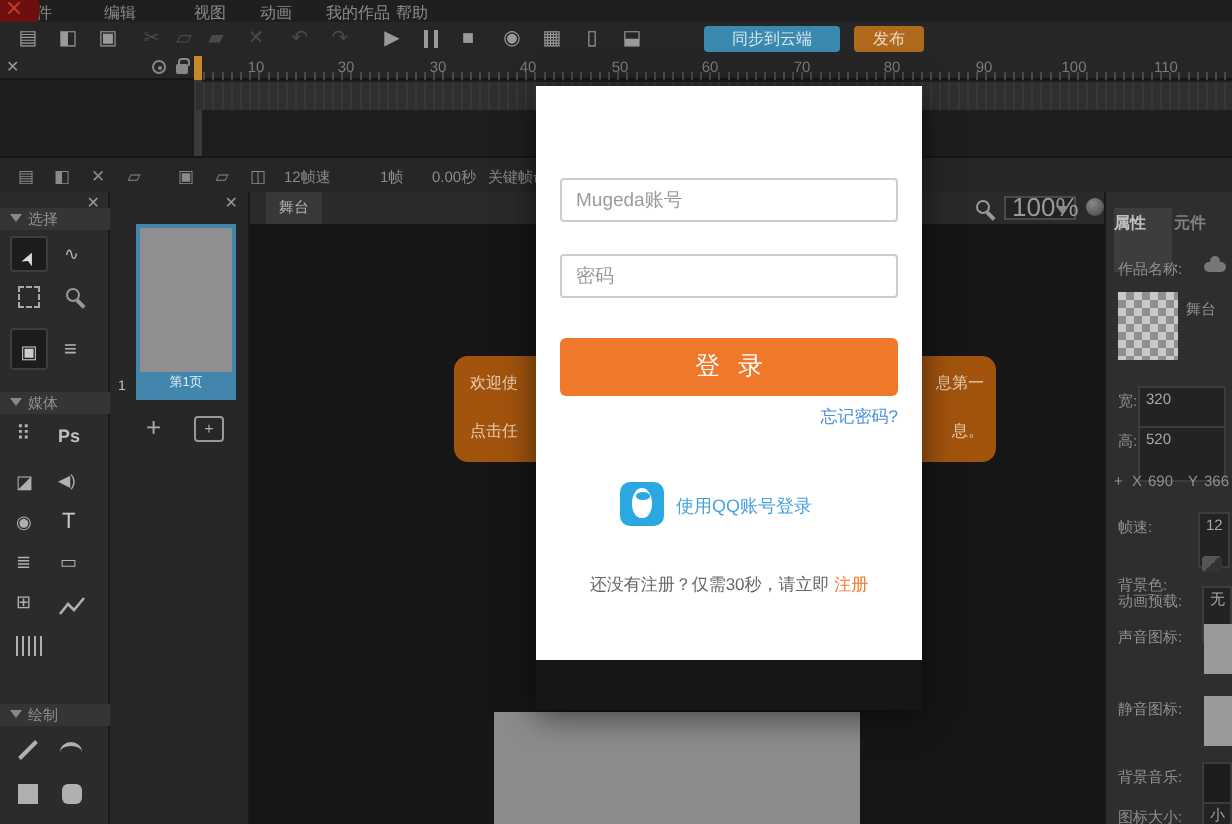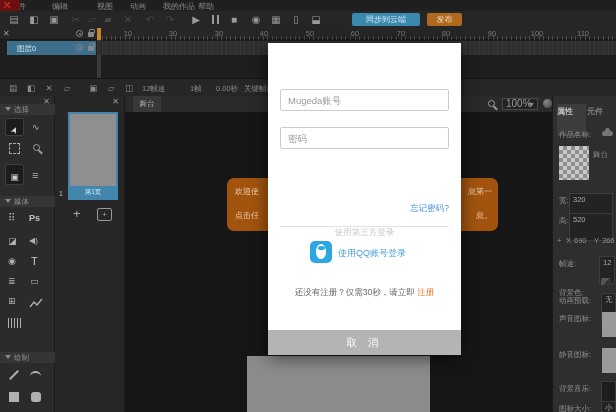--- a/index.html
+++ b/index.html
@@ -73,21 +73,21 @@
   .pages-panel { left:55px; top:96px; width:70px; height:316px; background:#272727; border-right:1px solid #1a1a1a; z-index:3; }
   .page-thumb { position:absolute; left:13px; top:16px; width:50px; height:88px; border:2px solid #4286ad; background:#8f8f8f; cursor:pointer; }
   .page-thumb-label { position:absolute; left:0; bottom:0; width:46px; height:12px; background:#4286ad; color:#d8ecf6; font-size:6.5px; text-align:center; line-height:12px; }
   .page-num { position:absolute; left:4px; top:94px; font-size:7px; color:#c0c0c0; }
   .add-page { position:absolute; left:18px; top:110px; font-size:13px; color:#aaa; cursor:pointer; }
   .dup-page { position:absolute; left:42px; top:112px; width:15px; height:13px; border:1px solid #999; border-radius:2px; color:#aaa; font-size:8px; text-align:center; line-height:11px; cursor:pointer; }
 
   
   .stage-header { left:125px; top:96px; width:427px; height:16px; background:#2a2a2a; z-index:3; }
   .stage-tab { position:absolute; left:8px; top:0; width:28px; height:16px; background:#383838; color:#b0b0b0; font-size:7.5px; text-align:center; line-height:16px; cursor:pointer; }
-  .zoom-select { position:absolute; left:377px; top:2px; width:36px; height:12px; background:#222; border:1px solid #4a4a4a; font-size:10px; color:#999; line-height:10px; padding-left:3px; cursor:pointer; }
+  .zoom-select { position:absolute; left:377px; top:2px; width:36px; height:12px; background:#222; border:1px solid #4a4a4a; font-size:13px; color:#999; line-height:10px; padding-left:3px; cursor:pointer; }
   .ball { position:absolute; left:418px; top:3px; width:9px; height:9px; border-radius:50%; background:radial-gradient(circle at 35% 30%,#888,#444); cursor:pointer; }
   .canvas { left:125px; top:112px; width:427px; height:300px; background:#161616; z-index:1; }
   .stage-rect { position:absolute; left:122px; top:244px; width:183px; height:56px; background:#8c8c8c; }
   .tooltip { position:absolute; left:102px; top:66px; width:271px; height:53px; background:#a2540e; border-radius:7px; }
   .tip-text { position:absolute; font-size:8px; color:#e9cdb0; }
 
   
   .right-panel { left:552px; top:96px; width:64px; height:316px; background:#2e2e2e; border-left:1px solid #1a1a1a; z-index:3; }
   .rp-tab { position:absolute; top:8px; width:29px; height:32px; font-size:8px; text-align:left; line-height:15px; color:#808080; cursor:pointer;font-weight:bold; }
   .rp-tab.active { background:#3d3d3d; color:#c0c0c0; }
@@ -174,25 +174,20 @@
       <span class="ruler-num" style="left:345px">60</span>
       <span class="ruler-num" style="left:391px">70</span>
       <span class="ruler-num" style="left:436px">80</span>
       <span class="ruler-num" style="left:482px">90</span>
       <span class="ruler-num" style="left:527px">100</span>
       <span class="ruler-num" style="left:573px">110</span>
     </div>
     <div class="playhead"></div>
     <div class="playhead-col"></div>
     <div class="frames-strip"></div>
-    <div class="layer-row">
-      <span class="layer-name">图层0</span>
-      <span class="icon-eye" style="left:69px; top:3px"></span>
-      <span class="icon-lock" style="left:81px; top:5px"></span>
-    </div>
     <div class="tl-bottom">
       <span class="tlb-icon" style="left:6px">▤</span>
       <span class="tlb-icon" style="left:24px">◧</span>
       <span class="tlb-icon" style="left:42px">✕</span>
       <span class="tlb-icon" style="left:60px">▱</span>
       <span class="tlb-icon" style="left:86px">▣</span>
       <span class="tlb-icon" style="left:104px">▱</span>
       <span class="tlb-icon" style="left:122px">◫</span>
       <span class="tlb-text" style="left:142px">12帧速</span>
       <span class="tlb-text" style="left:190px">1帧</span>
@@ -288,29 +283,25 @@
     <span class="rp-label" style="top:288px">背景音乐:</span>
     <div class="rp-value" style="left:48px; top:285px; width:15px; background:#1d1d1d"></div>
     <span class="rp-label" style="top:308px">图标大小:</span>
     <div class="rp-value" style="left:48px; top:305px; width:15px">小</div>
   </div>
 
   <div class="dialog abs">
     <div class="dlg-body">
       <input class="dlg-input" style="top: 46px;" placeholder="Mugeda账号">
       <input class="dlg-input" style="top: 84px;" placeholder="密码">
+      <button class="dlg-login">登录</button>
       <span class="dlg-forgot">忘记密码?</span>
-      <div class="dlg-divider">
-        <span class="line"></span>
-        <span class="txt">使用第三方登录</span>
-      </div>
       <div class="qq-row">
         <span class="qq-icon"></span>
         <span class="qq-text">使用QQ账号登录</span>
       </div>
       <div class="dlg-register">
         <span>还没有注册？仅需30秒，请立即 </span><span class="reg-link">注册</span>
       </div>
     </div>
-    <div class="dlg-footer">取 消</div>
   </div>
 
 </div>
 
 </body></html>

